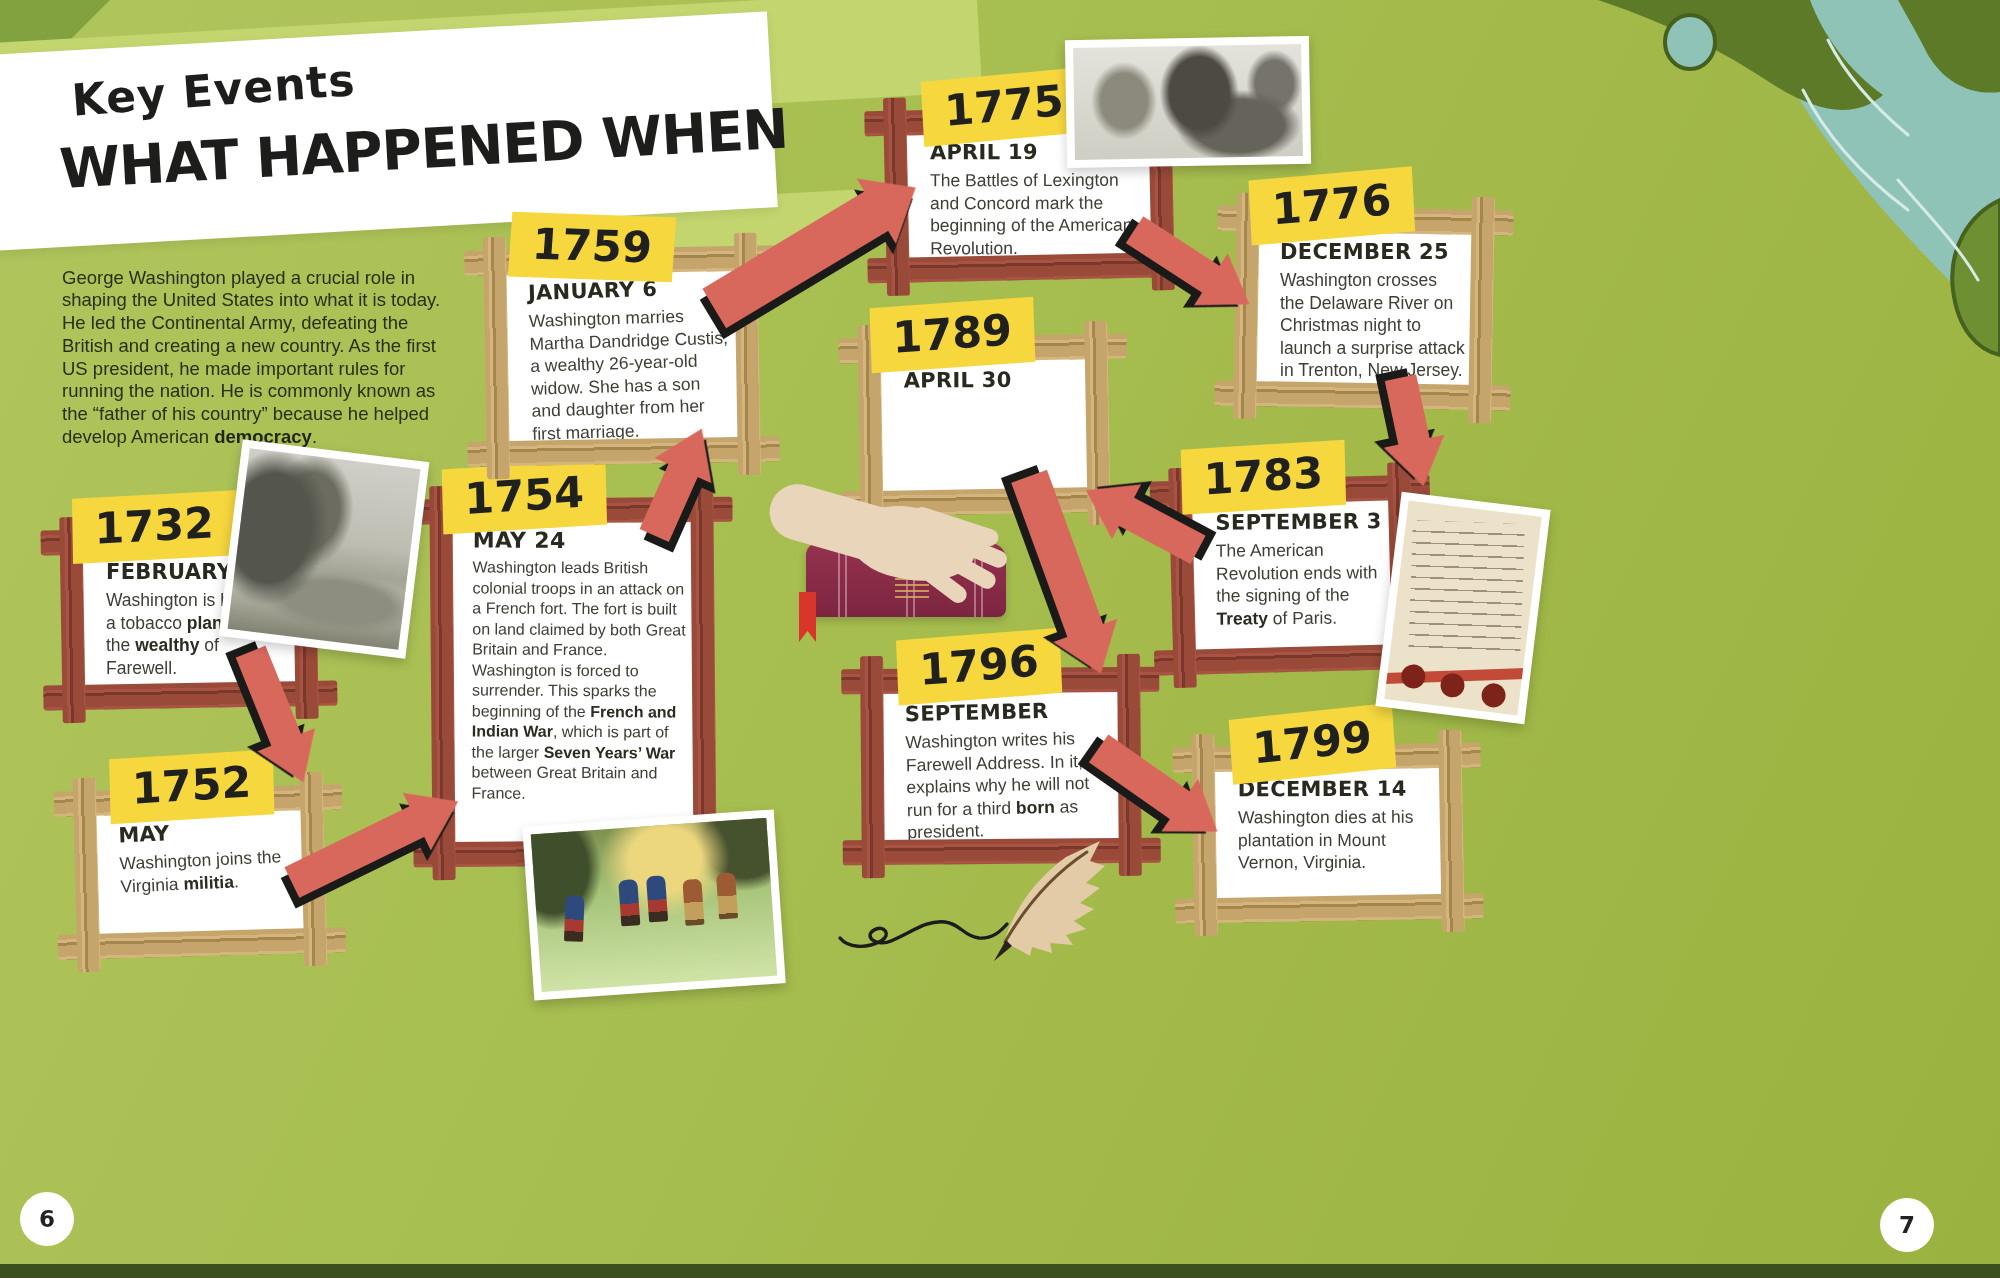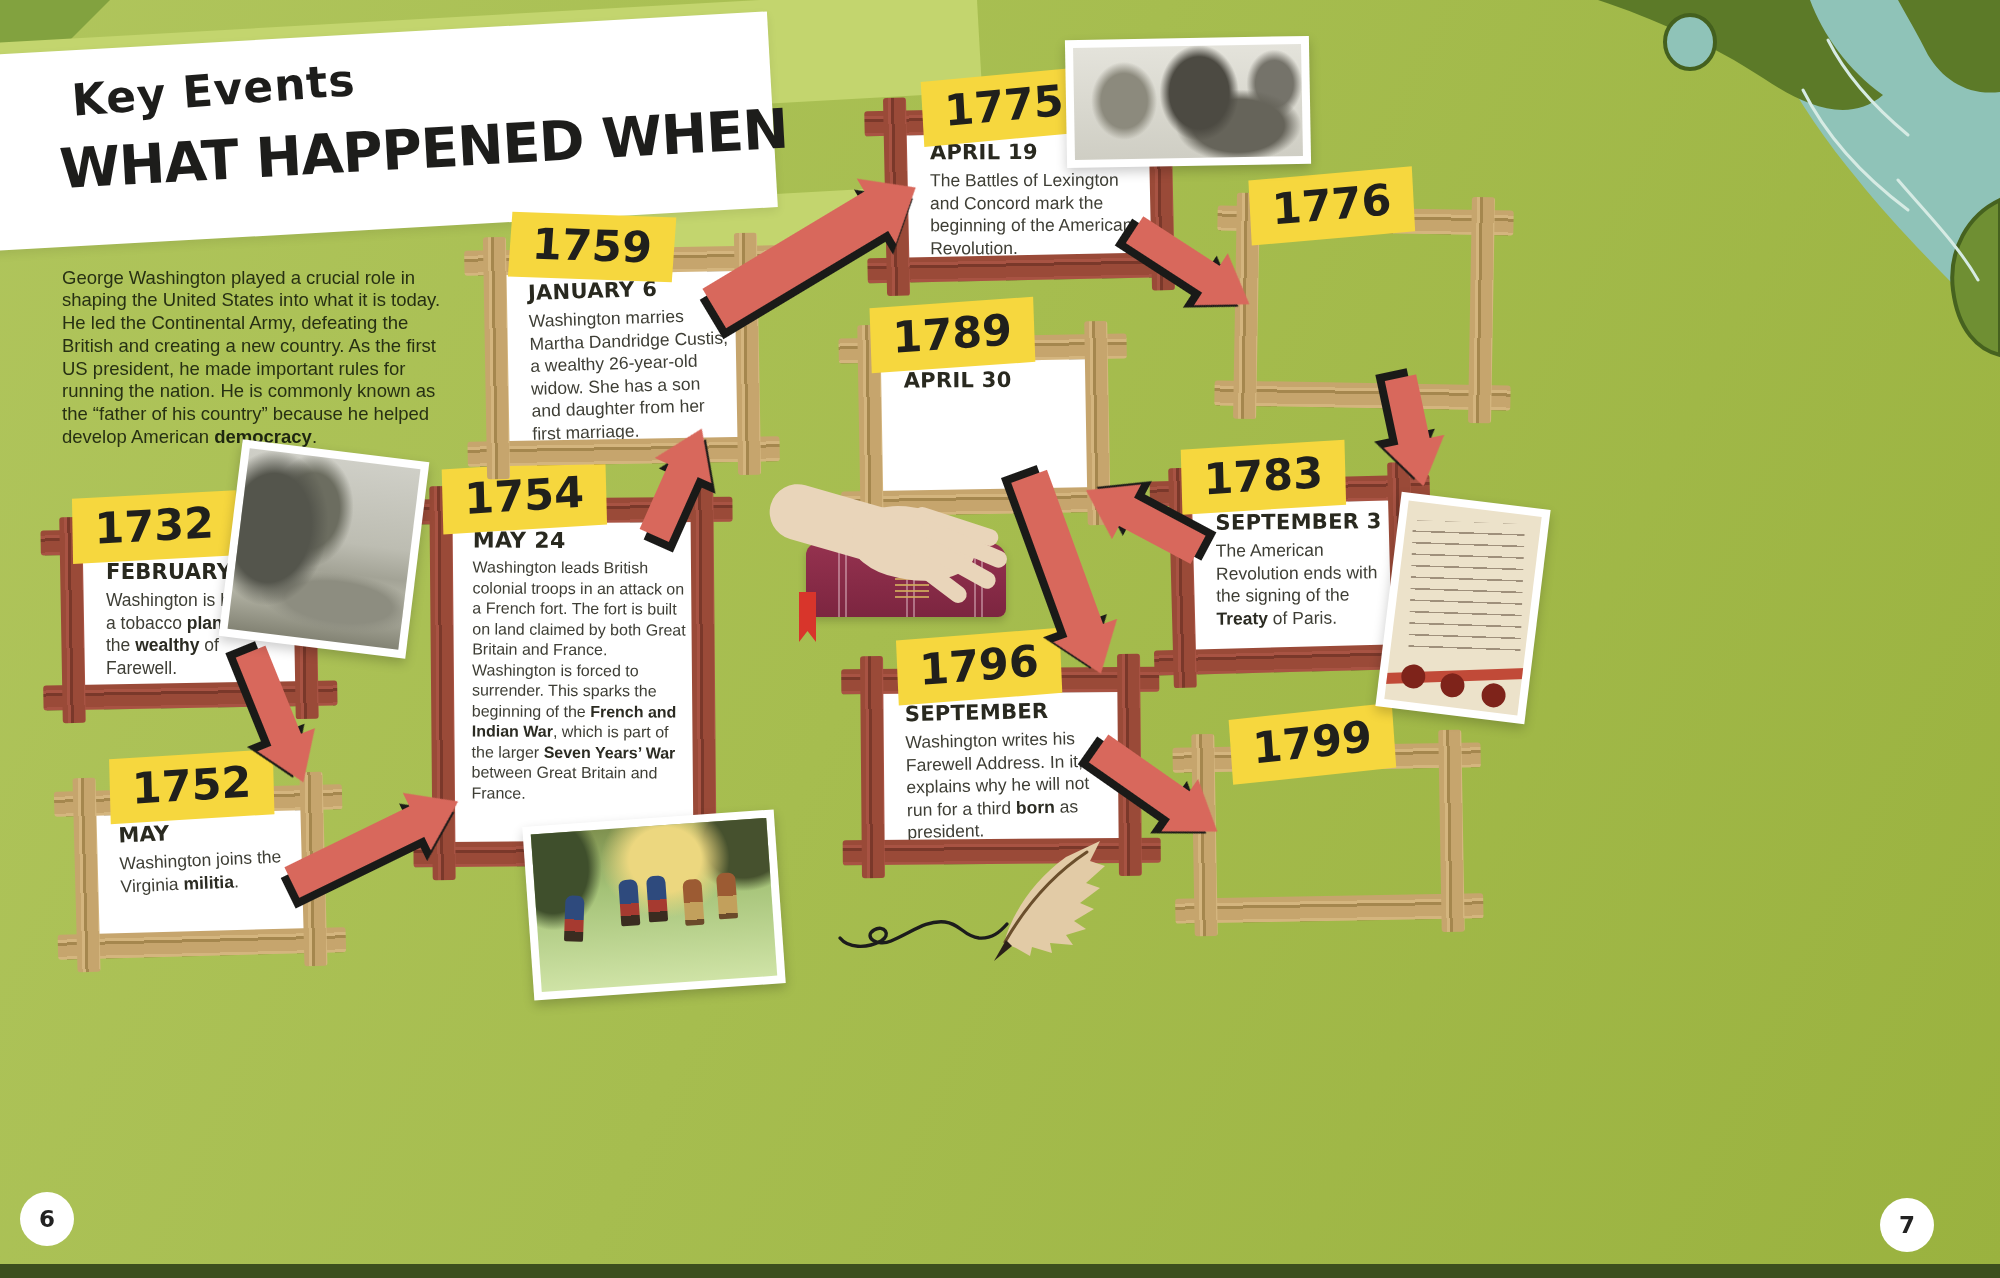--- a/index.html
+++ b/index.html
@@ -220,20 +220,24 @@
       <p class="body"><span>The Battles of Lexington and Concord mark the beginning of the American Revolution.</span></p>
     </div>
     <div class="rail rail-t"></div>
     <div class="rail rail-b"></div>
     <div class="stile stile-l"></div>
     <div class="stile stile-r"></div>
     <div class="year-tag" style="--tr:-4deg;left:42px">1775</div>
   </section>
 
   <section class="card tan" style="left:1232px;top:208px;width:264px;height:200px;transform:rotate(1deg)">
+    <div class="paper" style="transform:rotate(-1deg)">
+      <h3 class="date">DECEMBER 25</h3>
+      <p class="body"><span>Washington crosses the Delaware River on Christmas night to launch a surprise attack in Trenton, New Jersey.</span></p>
+    </div>
     <div class="rail rail-t"></div>
     <div class="rail rail-b"></div>
     <div class="stile stile-l"></div>
     <div class="stile stile-r"></div>
     <div class="year-tag" style="--tr:-6deg">1776</div>
   </section>
 
   <section class="card tan" style="left:856px;top:336px;width:256px;height:178px;transform:rotate(-1deg)">
     <div class="paper" style="transform:rotate(.6deg)">
       <h3 class="date">APRIL 30</h3>
@@ -263,20 +267,24 @@
       <p class="body"><span>Washington writes his Farewell Address. In it, he explains why he will not run for a third </span><strong>born</strong><span> as president.</span></p>
     </div>
     <div class="rail rail-t"></div>
     <div class="rail rail-b"></div>
     <div class="stile stile-l"></div>
     <div class="stile stile-r"></div>
     <div class="year-tag" style="--tr:-4deg;left:40px">1796</div>
   </section>
 
   <section class="card tan" style="left:1190px;top:745px;width:276px;height:176px;transform:rotate(-1deg)">
+    <div class="paper" style="transform:rotate(.8deg)">
+      <h3 class="date">DECEMBER 14</h3>
+      <p class="body"><span>Washington dies at his plantation in Mount Vernon, Virginia.</span></p>
+    </div>
     <div class="rail rail-t"></div>
     <div class="rail rail-b"></div>
     <div class="stile stile-l"></div>
     <div class="stile stile-r"></div>
     <div class="year-tag" style="--tr:-5deg;left:42px">1799</div>
   </section>
 
   <div class="photo" style="left:230px;top:450px;width:172px;height:182px;transform:rotate(7deg)">
     <div class="art art-landscape"></div>
   </div>

